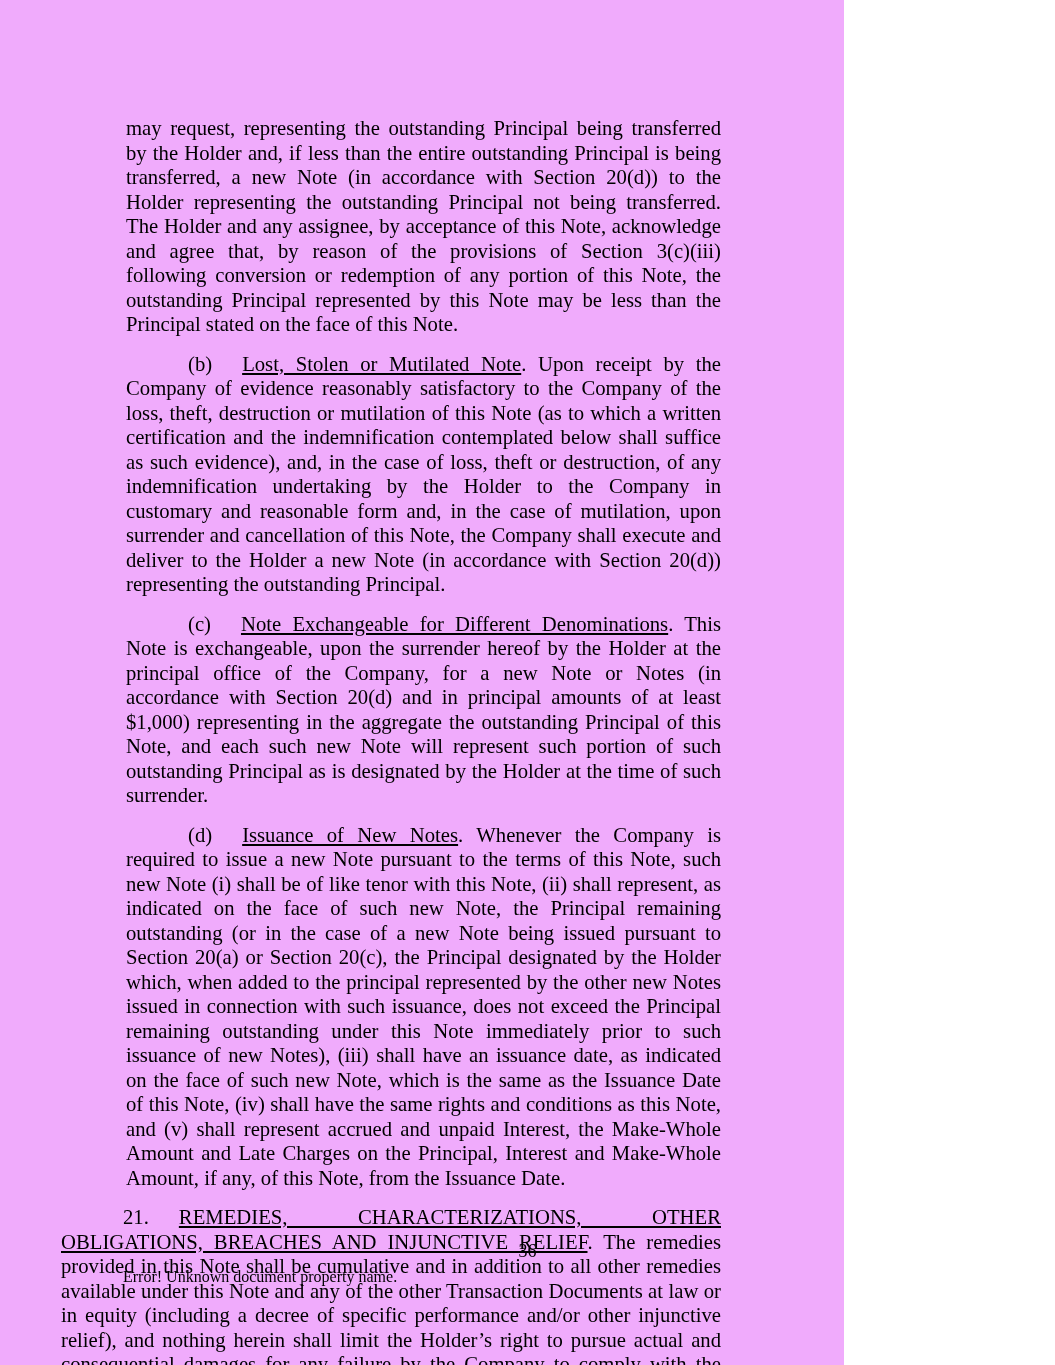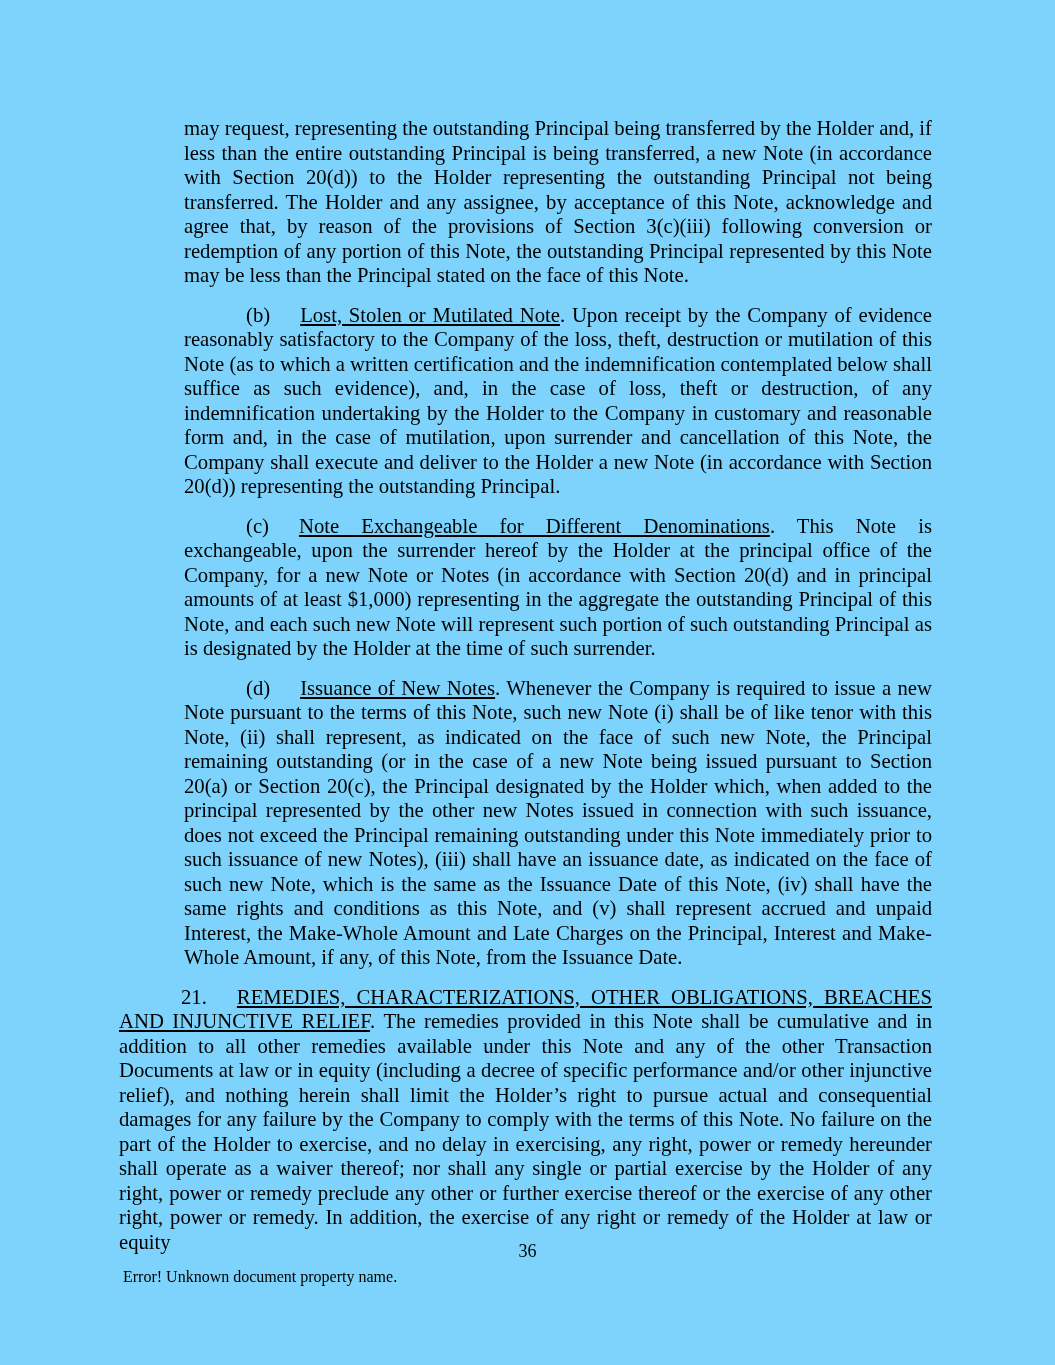--- a/index.html
+++ b/index.html
@@ -2,29 +2,29 @@
 <html><head>
 <meta charset="utf-8">
 <style>
   html, body {
     margin: 0;
     padding: 0;
     background: #ffffff;
   }
   .page {
     position: relative;
-    width: 1055px;
+    width: 844px;
     height: 1365px;
-    background: #7dd3fc;
+    background: #f0abfc;
     color: #000000;
     font-family: "Liberation Serif", "DejaVu Serif", serif;
     font-size: 20.7px;
     line-height: 24.5px;
     box-sizing: border-box;
-    padding: 116px 123px 0 119px;
+    padding: 116px 123px 0 61px;
     overflow: hidden;
   }
   .para {
     text-align: justify;
     margin: 0 0 15px 0;
   }
   .indented {
     margin-left: 65px;
   }
   .hang {

